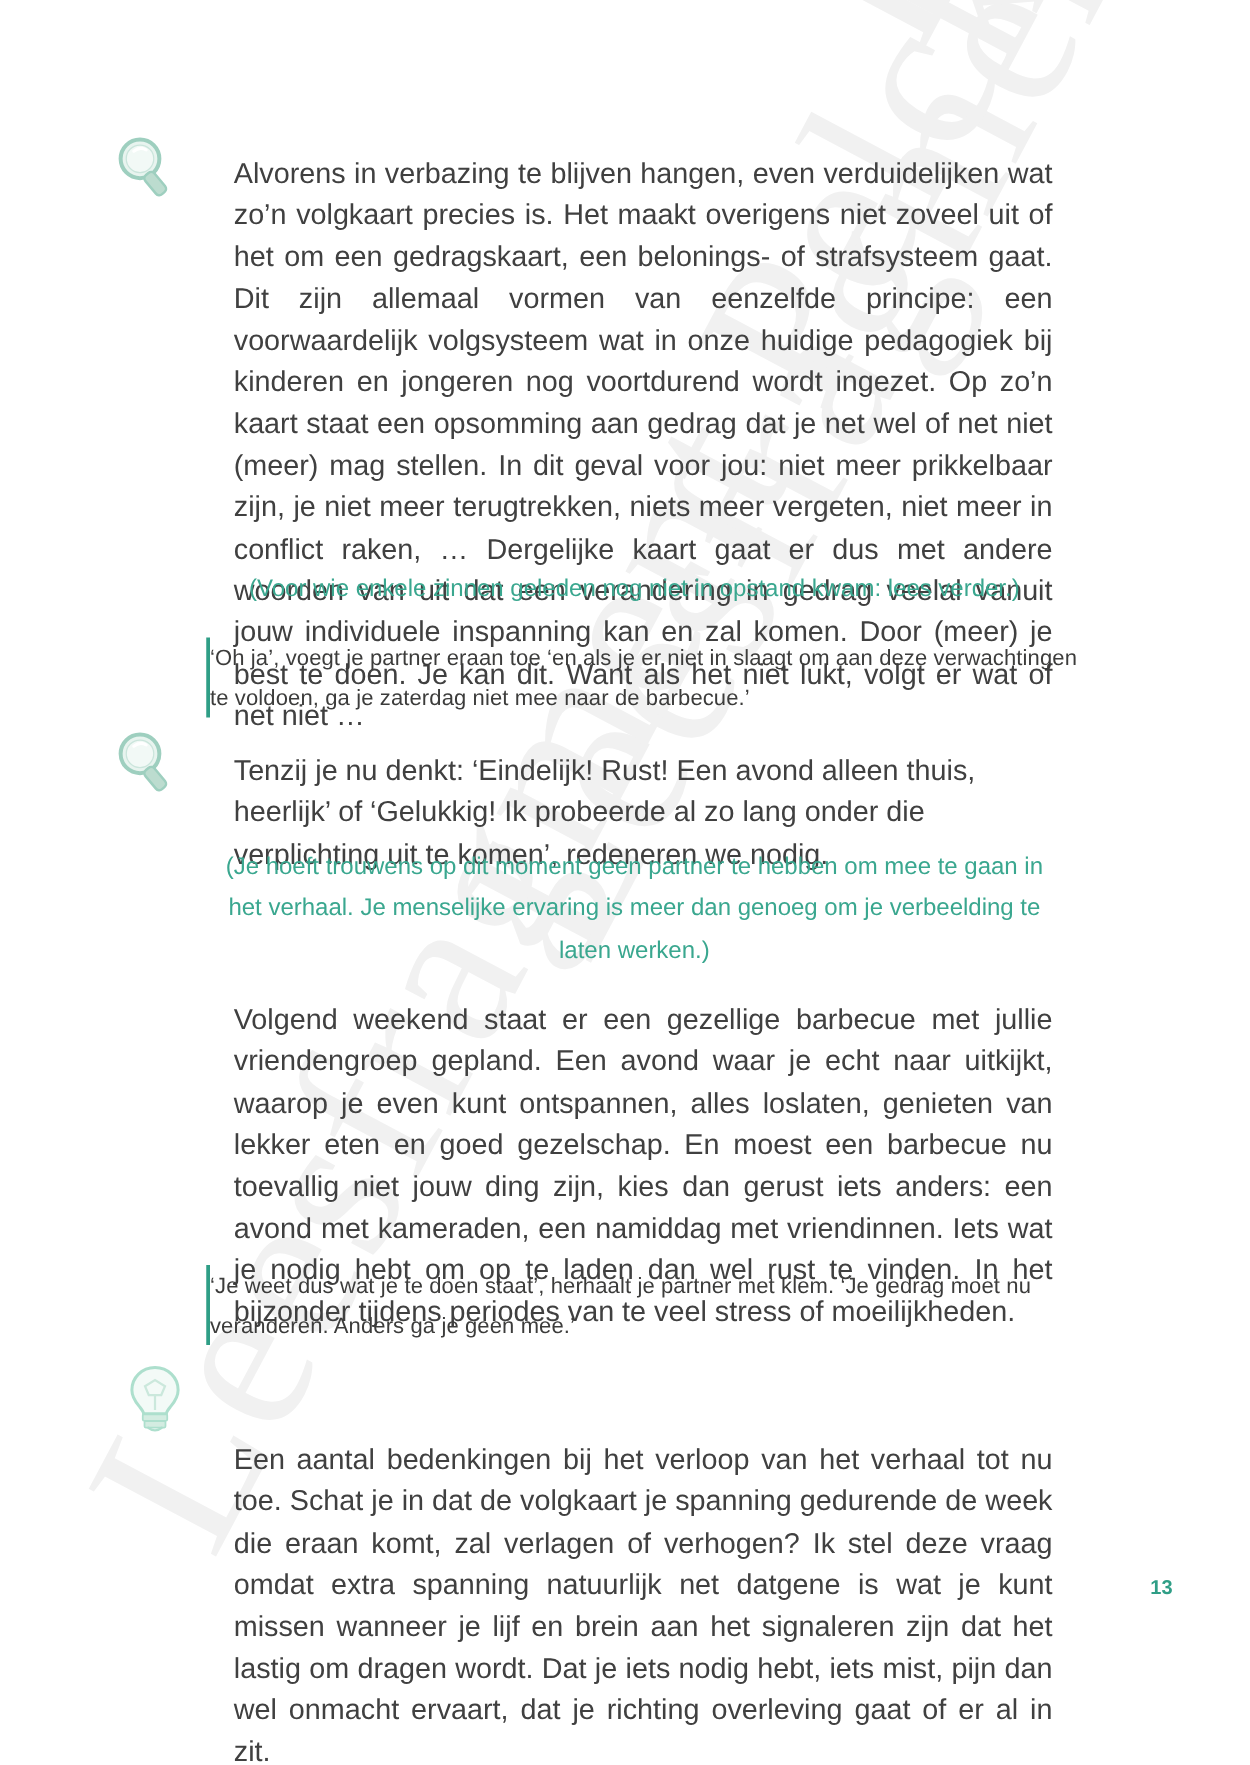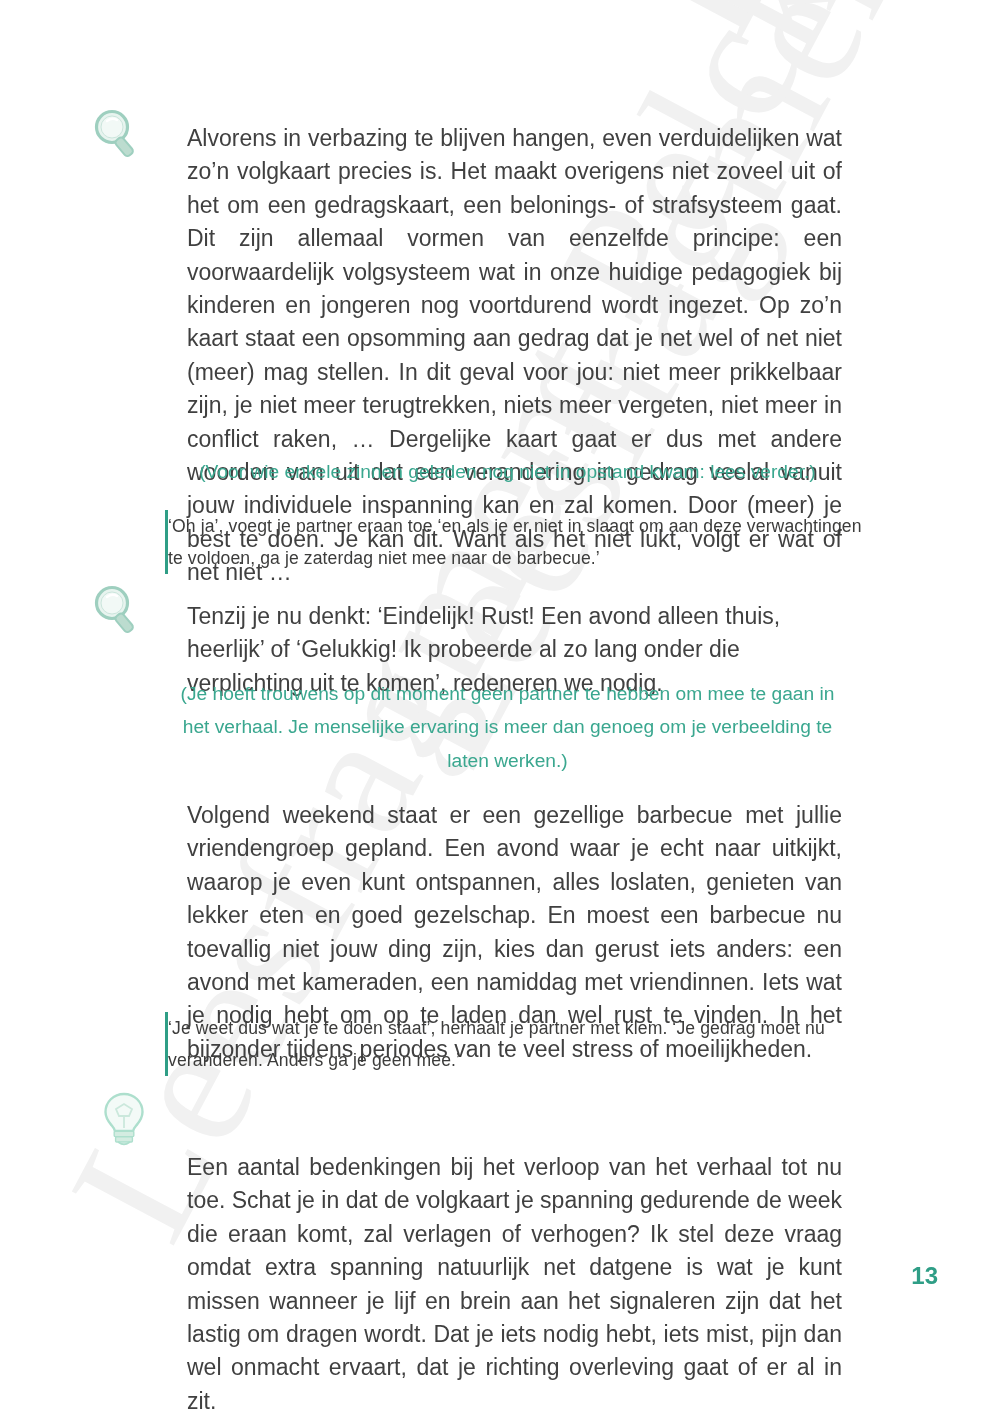--- a/index.html
+++ b/index.html
@@ -105,21 +105,21 @@
     font-size: 17.6px;
     line-height: 32px;
     color: #3c3c3b;
     letter-spacing: 0.1px;
   }
 
   .page-number {
     position: absolute;
     right: 62px;
     top: 1262px;
-    font-size: 24px;
+    font-size: 16px;
     font-weight: 700;
     color: #2f9e86;
     z-index: 3;
   }
 
   svg { display: block; }
 </style>
 </head>
 <body>
 

